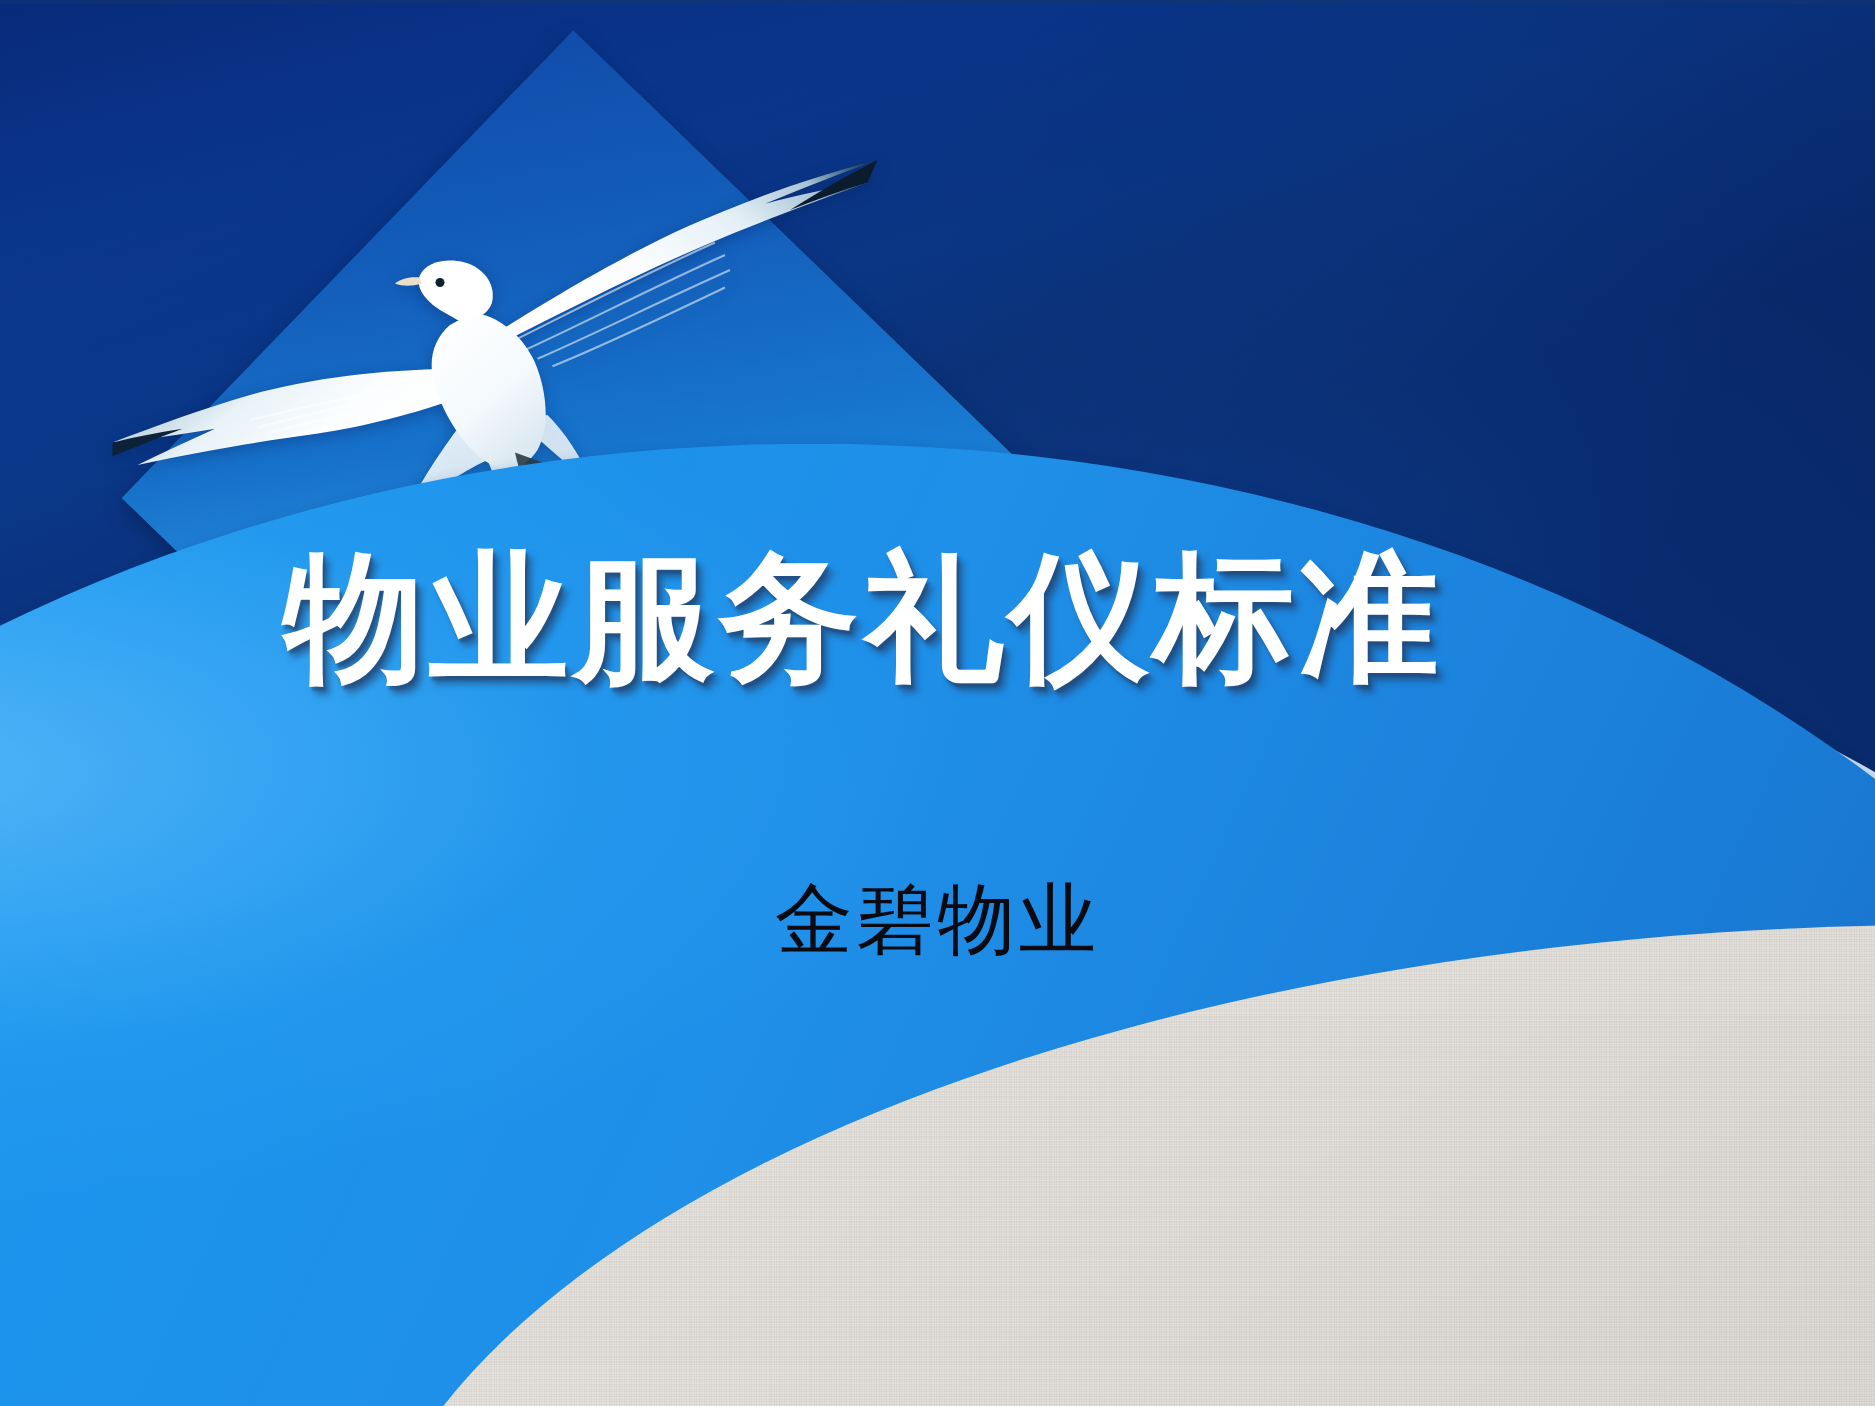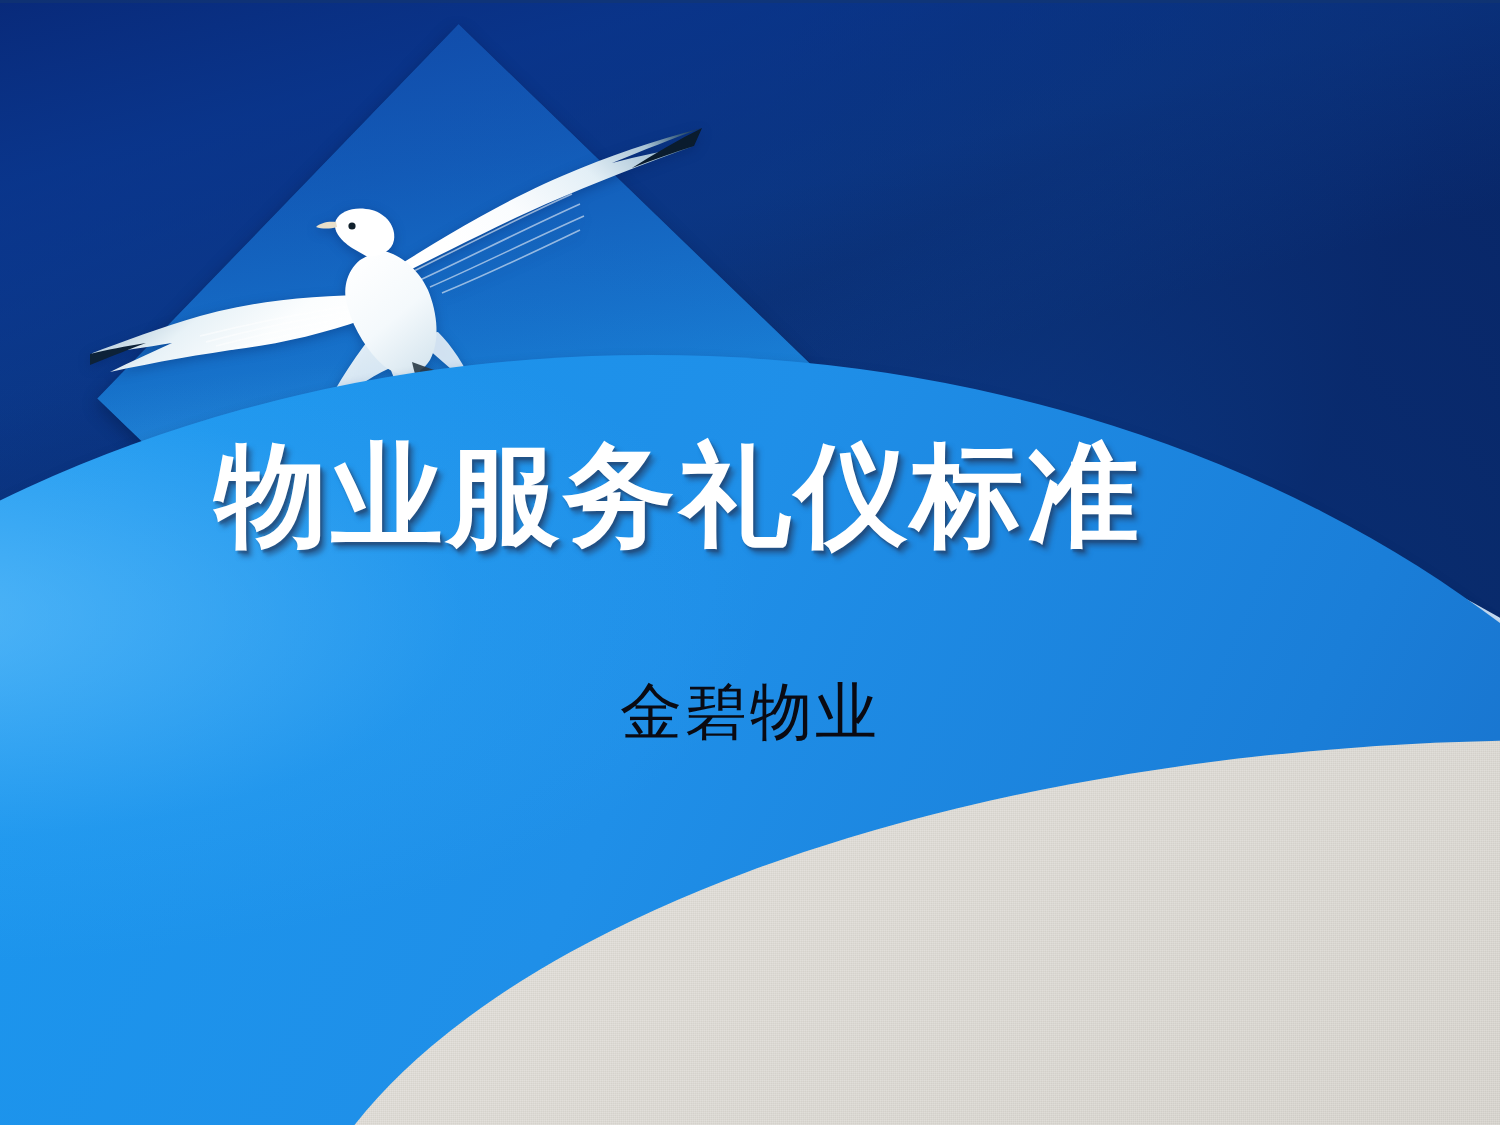--- a/index.html
+++ b/index.html
@@ -206,25 +206,26 @@
     font-family: "DejaVu Serif", "Liberation Serif", serif;
     font-size: 112px;
     font-weight: 700;
     line-height: 1.12;
     letter-spacing: 4px;
     color: #ffffff;
     text-shadow:
       5px 6px 5px rgba(35,60,100,0.55),
       2px 3px 2px rgba(30,55,95,0.45);
     white-space: nowrap;
+    padding-left: 12px;
   }
   #subtitle {
     position: absolute;
     left: 0;
-    top: 670px;
+    top: 694px;
     width: 1500px;
     text-align: center;
     font-family: "DejaVu Serif", "Liberation Serif", serif;
     font-size: 62px;
     font-weight: 400;
     letter-spacing: 3px;
     color: #0a0a12;
     white-space: nowrap;
   }
 

